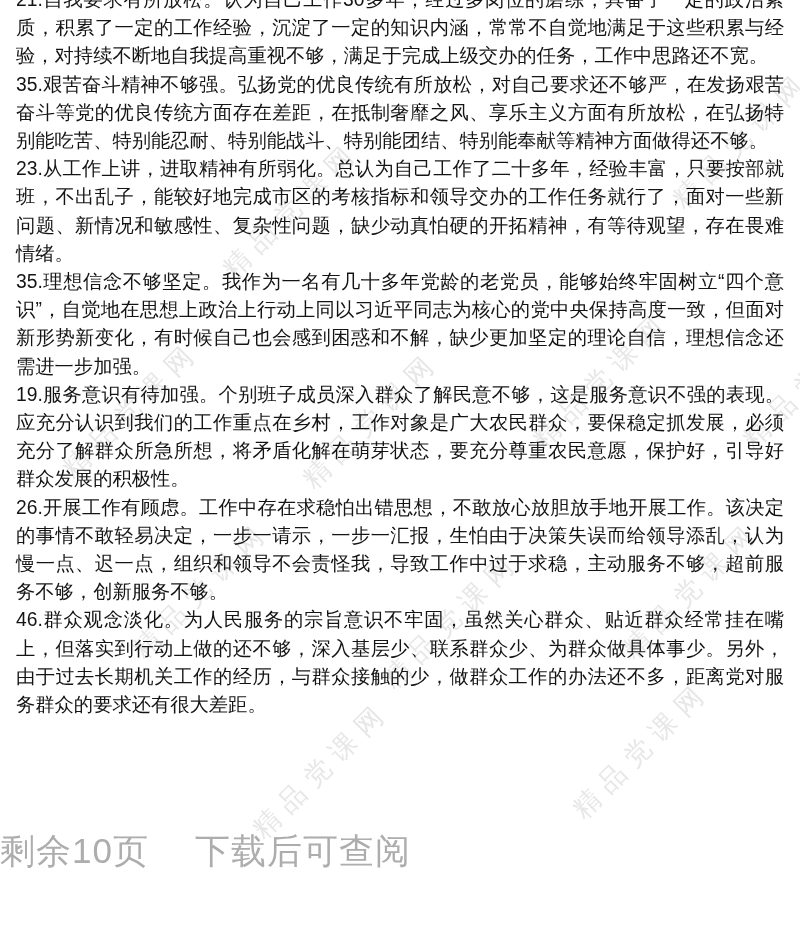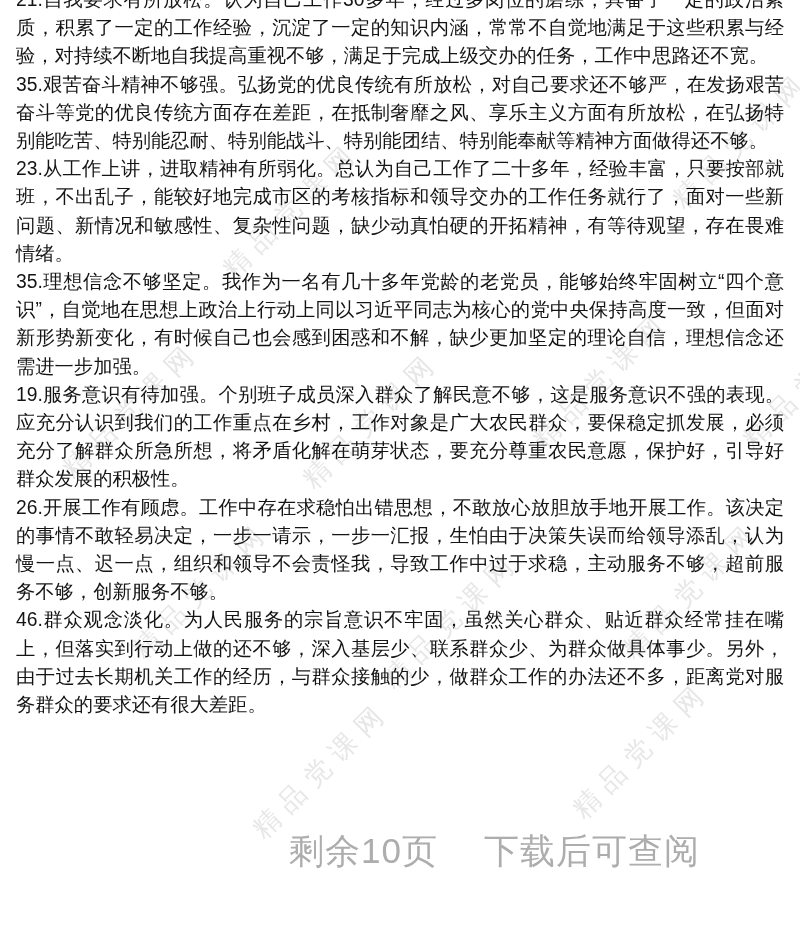--- a/index.html
+++ b/index.html
@@ -45,26 +45,25 @@
   }
   .doc-text p { margin: 0; }
 
   
   .preview-footer {
     position: absolute;
     top: 828px;
     left: 0;
     width: 672px;
     z-index: 1;
-    text-align: right;
+    text-align: left;
     color: #adadad;
     font-size: 35px;
     letter-spacing: 1px;
     white-space: nowrap;
-    margin-left: 28px;
   }
   .preview-footer .gap { display: inline-block; width: 46px; }
 </style>
 </head>
 <body>
 
 <div class="watermark-layer">
     <span class="watermark" style="left: 240px; top: 250px; color: rgb(231, 231, 231);">精品党课网</span>
     <span class="watermark" style="left: 690px; top: 180px; color: rgb(231, 231, 231);">精品党课网</span>
     <span class="watermark" style="left: 80px; top: 450px; color: rgb(231, 231, 231);">精品党课网</span>

